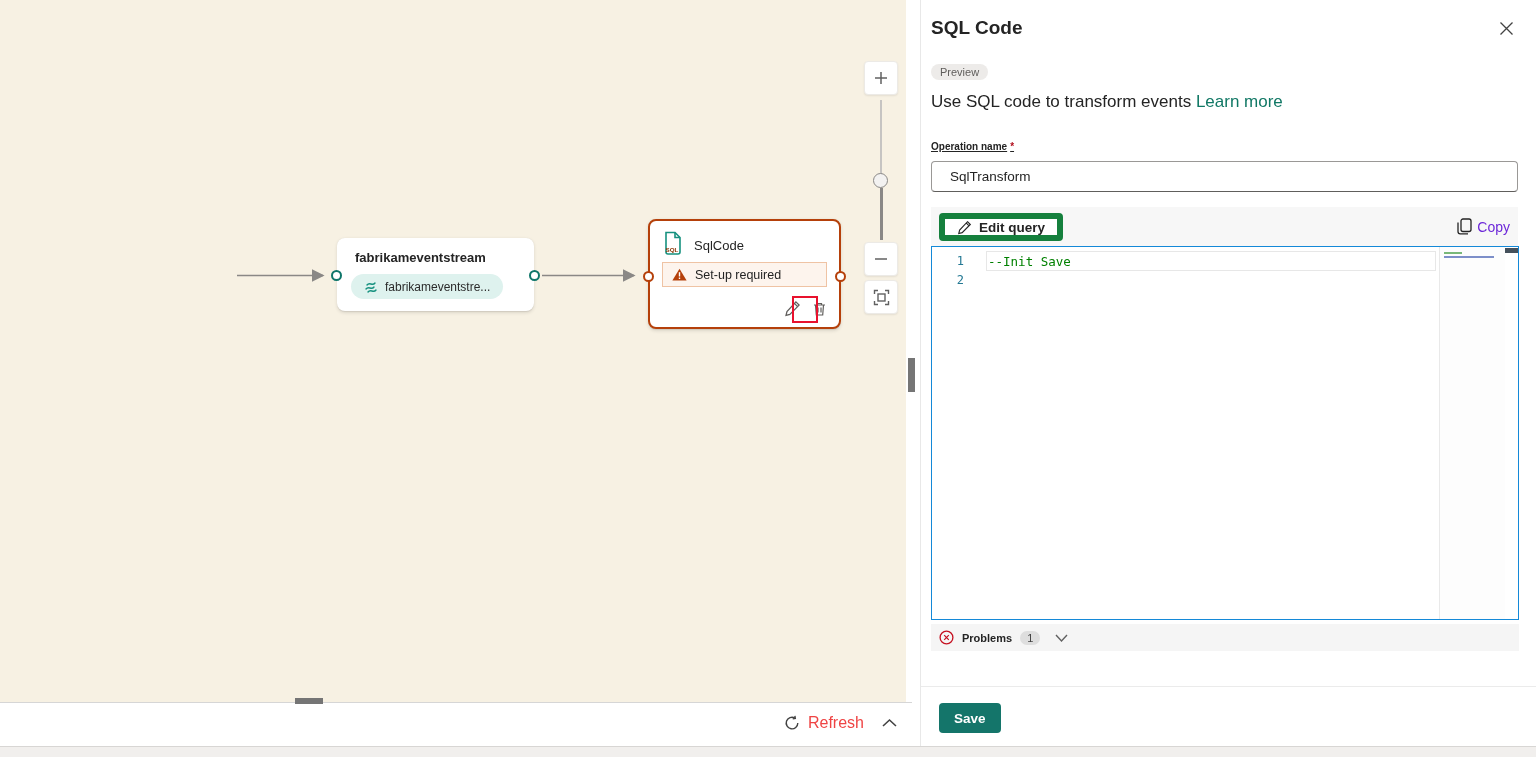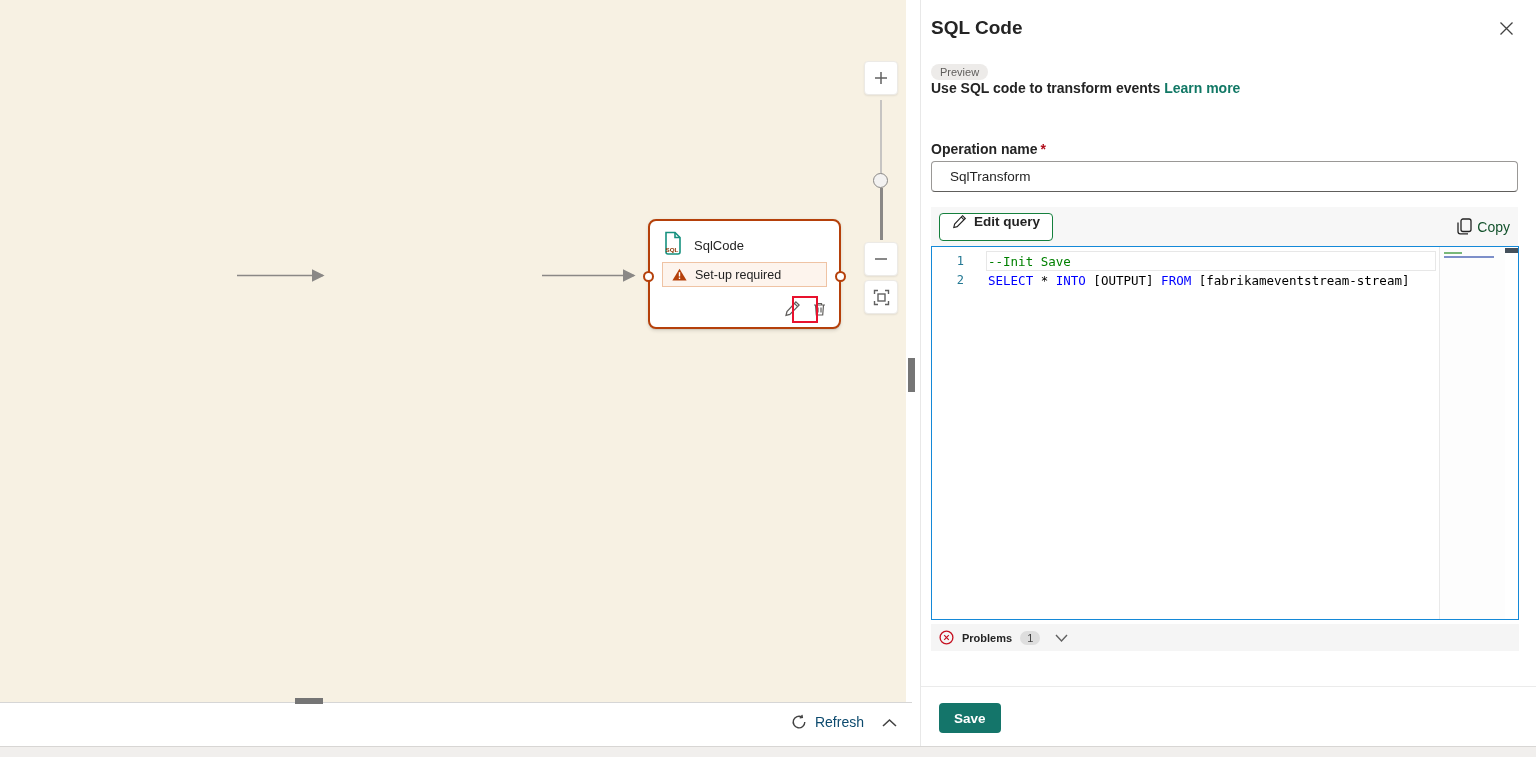--- a/index.html
+++ b/index.html
@@ -37,53 +37,53 @@
     justify-content:center; box-shadow:0 1px 2px rgba(0,0,0,.08); cursor:pointer; }
   .slider-track-top { position:absolute; left:880px; top:100px; width:2px; height:74px; background:#C6C4C2; }
   .slider-track-bot { position:absolute; left:880px; top:188px; width:2.5px; height:52px; background:#8A8886; }
   .slider-handle { position:absolute; left:873px; top:173px; width:15px; height:15px;
     border-radius:50%; background:#F3F2F1; border:1.5px solid #8A8886; }
 
   
   .canvas-bottom { position:absolute; left:0; top:702px; width:912px; height:44px;
     background:#fff; border-top:1px solid #D6D6D6; }
   .refresh-group { position:absolute; right:48px; top:11px; display:flex; align-items:center; gap:8px; cursor:pointer; }
-  .refresh-group span { font-size:14px; color:#0c4a6e; }
+  .refresh-group span { font-size:16px; color:#ef4444; }
   .collapse-chevron { position:absolute; right:14px; top:14px; cursor:pointer; }
 
   .hscroll-thumb { position:absolute; left:295px; top:698px; width:28px; height:6px; background:#757575; }
   .vscroll-thumb { position:absolute; left:908px; top:358px; width:7px; height:34px; background:#757575; }
   .footer-strip { position:absolute; left:0; top:746px; width:1536px; height:11px;
     background:#F1EFED; border-top:1px solid #D8D6D4; }
 
   
   .panel { position:absolute; left:920px; top:0; width:616px; height:746px;
     background:#fff; border-left:1px solid #E8E8E8; }
   .panel-title { position:absolute; left:10px; top:17px; font-size:19px; font-weight:700; color:#242424; }
   .close-btn { position:absolute; right:20px; top:18px; width:20px; height:20px; cursor:pointer;
     display:flex; align-items:center; justify-content:center; }
   .preview-badge { position:absolute; left:10px; top:64px; background:#EDEBE9; color:#5f5d5b;
     font-size:11px; padding:2px 9px; border-radius:9px; }
-  .panel-desc { position:absolute; left:10px; top:80px; font-size:14px; color:#242424;font-weight:bold; }
+  .panel-desc { position:absolute; left:10px; top:92px; font-size:17px; color:#242424; }
   .panel-desc a { color:#117865; text-decoration:none; cursor:pointer; }
 
-  .field-label { position:absolute; left:10px; top:141px; font-size:14px; font-weight:700; }
+  .field-label { position:absolute; left:10px; top:141px; font-size:10px; font-weight:700;text-decoration:underline; }
   .req { color:#B10E1C; font-weight:700; margin-left:3px; }
   .text-input { position:absolute; left:10px; top:161px; width:587px; height:31px;
     border:1px solid #9A9896; border-bottom-color:#605E5C; border-radius:4px;
     font-size:13.5px; color:#242424; padding:0 18px; font-family:"Liberation Sans",sans-serif; }
 
   .editor-toolbar { position:absolute; left:10px; top:207px; width:587px; height:39px;
     background:#F7F7F7; display:flex; align-items:center; }
-  .edit-query-btn { margin-left:8px; height:28px; display:flex; align-items:flex-start; gap:7px;
-    background:#fff; border:1px solid #15803d; border-radius:4px; padding:0 12px;
+  .edit-query-btn { margin-left:8px; height:28px; display:flex; align-items:flex-end; gap:7px;
+    background:#fff; border:6px solid #15803d; border-radius:4px; padding:0 12px;
     font-size:13.5px; font-weight:700; color:#242424; cursor:pointer;
     font-family:"Liberation Sans",sans-serif; }
   .copy-btn { margin-left:auto; margin-right:8px; display:flex; align-items:center; gap:5px;
-    background:transparent; border:none; font-size:14px; color:#14532d; cursor:pointer;
+    background:transparent; border:none; font-size:14px; color:#6d28d9; cursor:pointer;
     font-family:"Liberation Sans",sans-serif; }
 
   .editor { position:absolute; left:10px; top:246px; width:588px; height:374px;
     background:#fff; border:1.5px solid #1489D8; }
   .editor-inner { position:relative; width:100%; height:100%; overflow:hidden; }
   .editor-gutter { position:absolute; left:0; top:5px; width:44px; text-align:right;
     font-family:"DejaVu Sans Mono", monospace; font-size:12px; color:#237893; line-height:19px;
     padding-right:12px; }
   .editor-code { position:absolute; left:56px; top:5px; right:80px;
     font-family:"DejaVu Sans Mono", monospace; font-size:12.5px; line-height:19px;
@@ -119,20 +119,31 @@
     <defs>
       <marker id="arrow" markerWidth="9" markerHeight="8" refX="7" refY="4" orient="auto">
         <path d="M0,0 L8,4 L0,8 z" fill="#8A8886"></path>
       </marker>
     </defs>
     <line x1="237" y1="275.5" x2="323" y2="275.5" stroke="#8A8886" stroke-width="1.6" marker-end="url(#arrow)"></line>
     <line x1="542" y1="275.5" x2="634" y2="275.5" stroke="#8A8886" stroke-width="1.6" marker-end="url(#arrow)"></line>
   </svg>
 
 
+  <div class="node" style="left:337px; top:238px; width:197px; height:73px;">
+    <div class="node-title" style="position:absolute;left:18px;top:12px;">fabrikameventstream</div>
+    <div class="stream-pill">
+      <svg width="15" height="14" viewBox="0 0 15 14">
+        <path d="M2 9 c3-4 5 2 8-2 M4 12 c3-4 5 2 8-2 M3 5 c3-4 5 2 8-2" fill="none" stroke="#16917F" stroke-width="1.4" stroke-linecap="round"></path>
+      </svg>
+      <span>fabrikameventstre...</span>
+    </div>
+    <span class="port" style="left:-6px; top:32px;"></span>
+    <span class="port" style="right:-6px; top:32px;"></span>
+  </div>
 
   <div class="node node-sqlcode" style="left:648px; top:219px; width:193px; height:110px;text-align:right;">
     <svg style="position:absolute;left:12px;top:10px" width="22" height="25" viewBox="0 0 22 25">
       <path d="M4 1.5 h9 l5 5 V21 a2 2 0 0 1 -2 2 H6 a2 2 0 0 1 -2-2 z" fill="#fff" stroke="#16917F" stroke-width="1.6"></path>
       <path d="M13 1.5 v5 h5" fill="none" stroke="#16917F" stroke-width="1.6"></path>
       <text x="3.5" y="21" font-family="Liberation Sans, sans-serif" font-size="6.2" font-weight="bold" fill="#8A3707">SQL</text>
     </svg>
     <div class="node-plain-title" style="position:absolute;left:44px;top:17px;">SqlCode</div>
     <div class="warn-pill">
       <svg width="15" height="13" viewBox="0 0 15 13">
@@ -220,21 +231,21 @@
       </button>
     </div>
 
     <div class="editor">
       <div class="editor-inner">
         <div class="current-line"></div>
         <div class="editor-gutter">
             <div>1</div>
             <div>2</div>
           </div>
-        <div class="editor-code"><div><span class="tok-comment">--Init Save</span></div><div><span class="tok-keyword">SELECT</span><span class="tok-plain"> * </span><span class="tok-keyword">INTO</span><span class="tok-plain"> [OUTPUT] </span><span class="tok-keyword">FROM</span><span class="tok-plain"> [fabrikameventstream-stream]</span></div></div>
+        <div class="editor-code"><div><span class="tok-comment">--Init Save</span></div></div>
         <div class="minimap">
           <div class="mm-row" style="top:5px; width:18px; background:#79b879;"></div>
           <div class="mm-row" style="top:9px; width:50px; background:#7d8fc9;"></div>
         </div>
         <div class="ruler-slider"></div>
       </div>
     </div>
 
     <div class="problems-bar">
       <svg width="15" height="15" viewBox="0 0 15 15">

